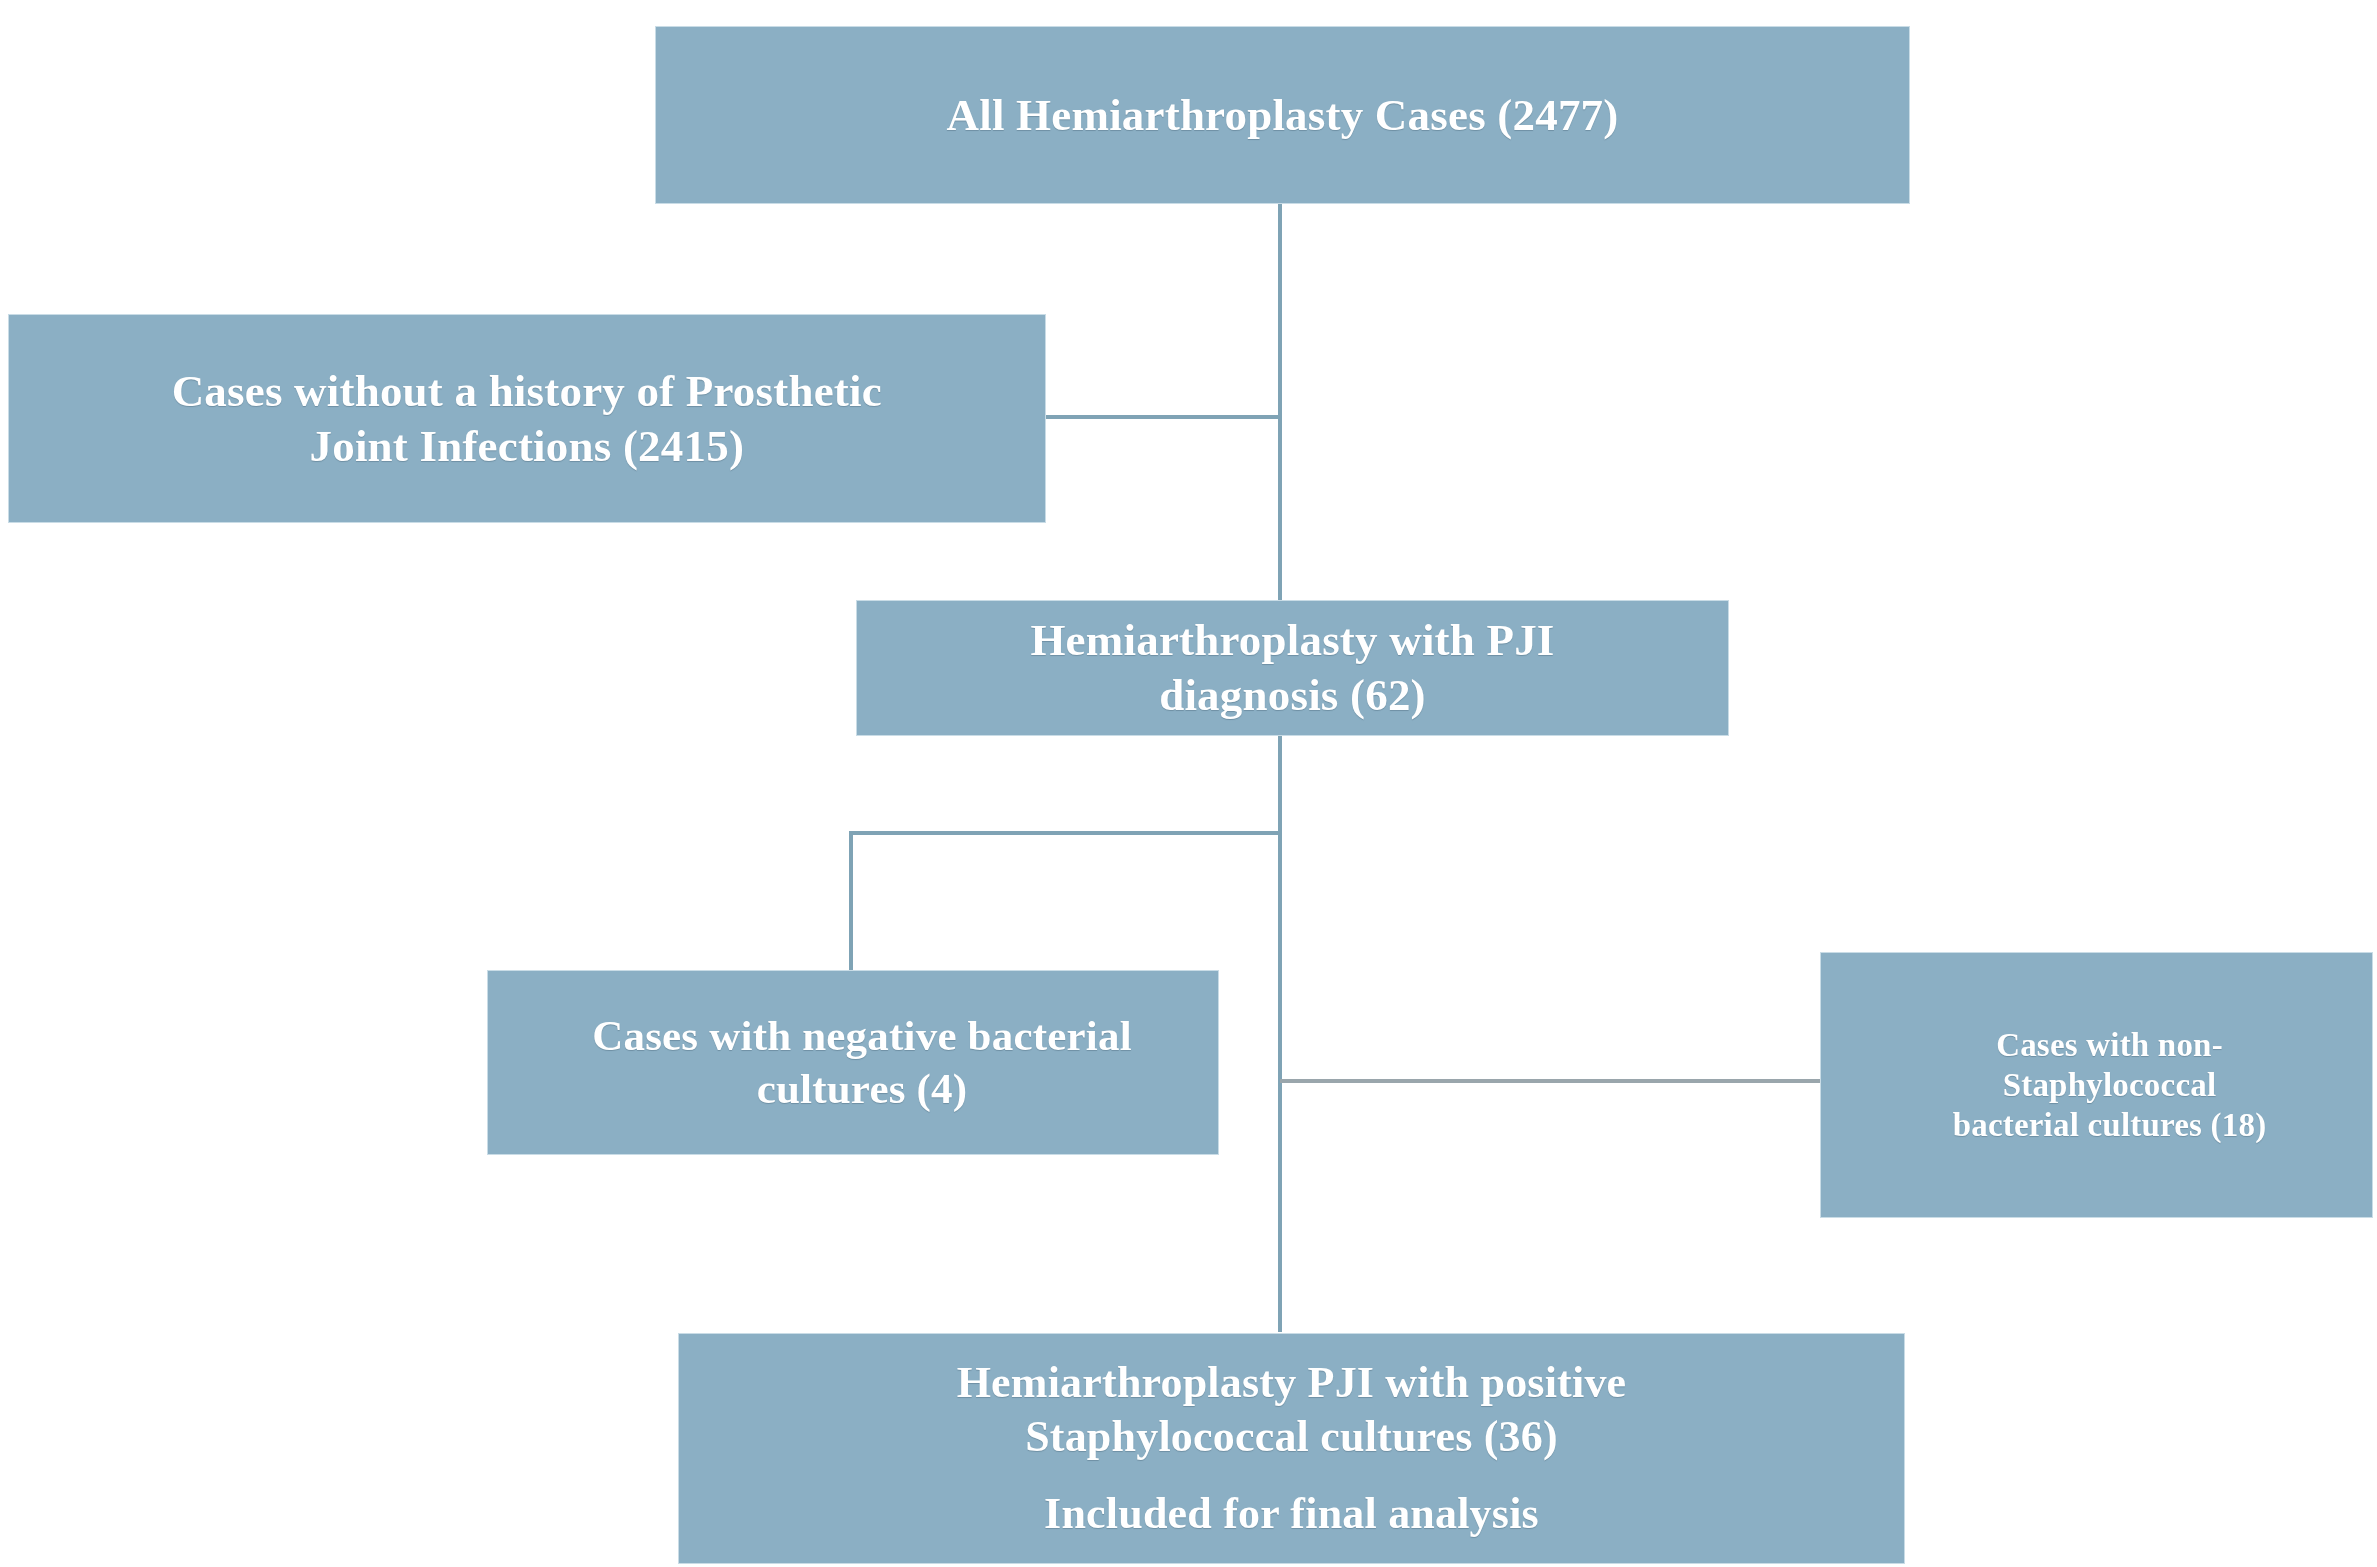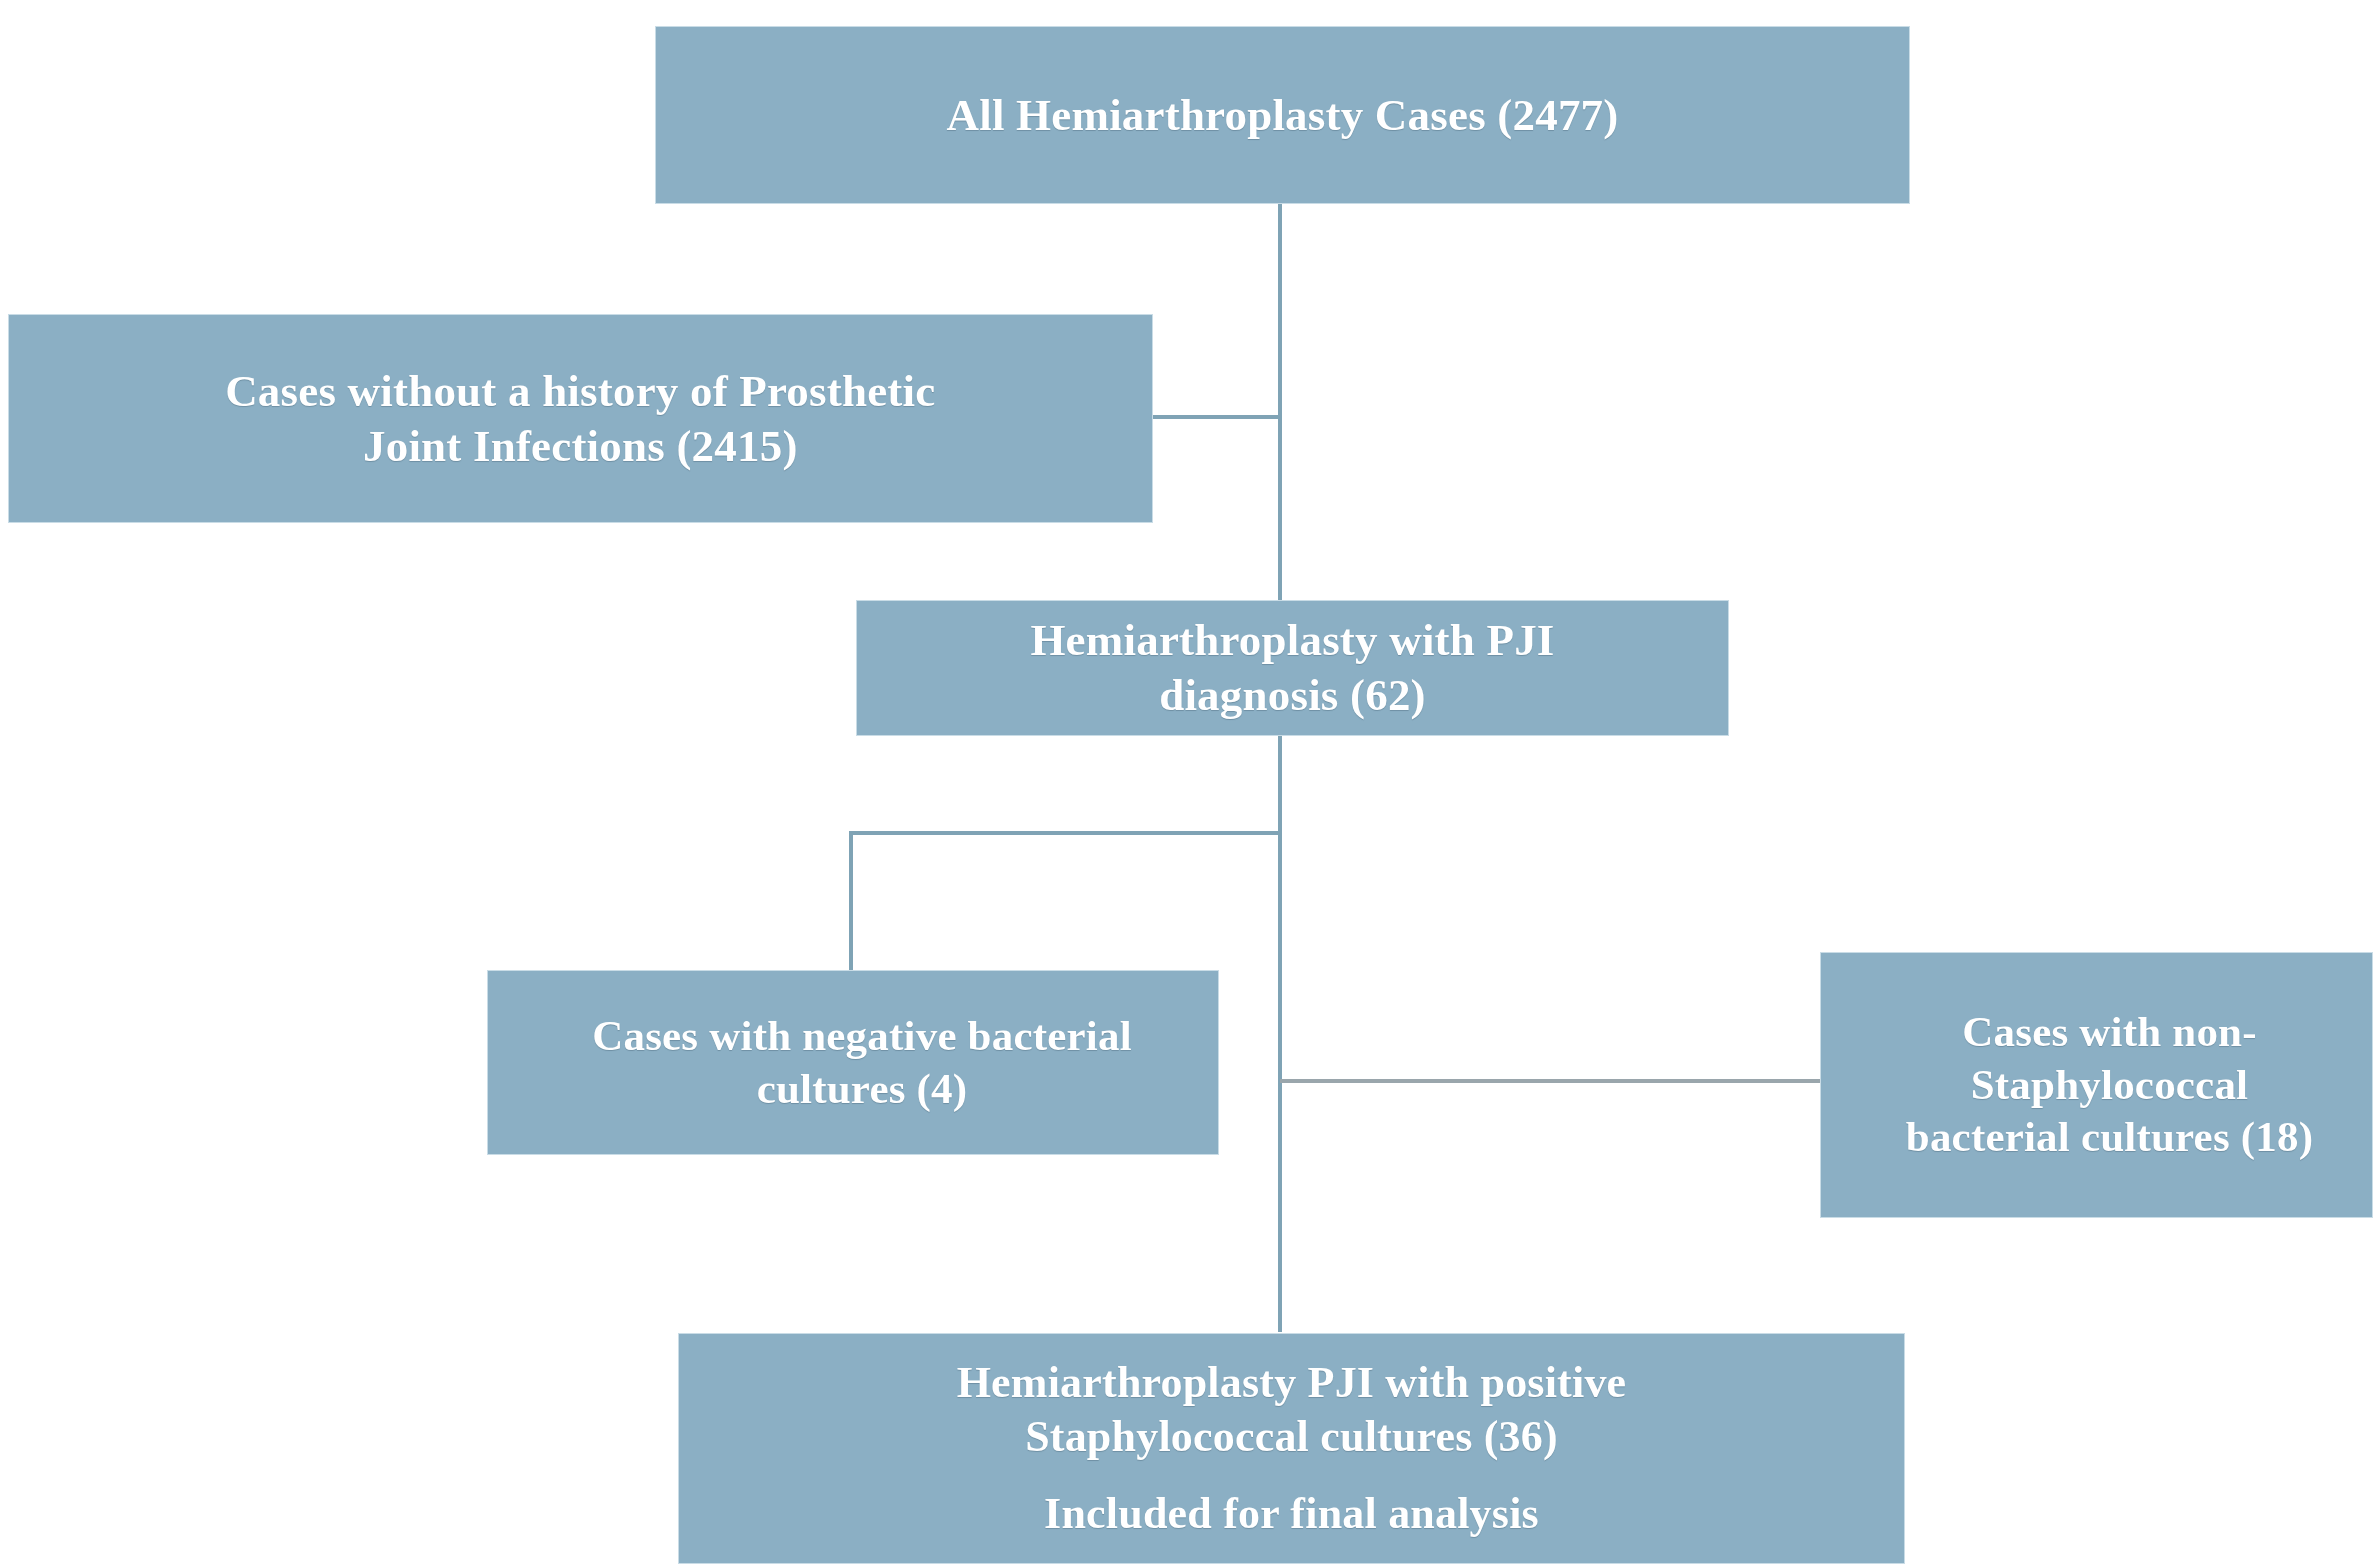--- a/index.html
+++ b/index.html
@@ -38,24 +38,24 @@
     text-shadow: 0 0.8px 0.8px rgba(60,90,105,0.35);
     padding: 4.7px 14px;
   }
   .node .line {
     display: block;
     white-space: nowrap;
   }
 
   
   #node-all-cases      { left: 655px;  top: 26px;   width: 1255px; height: 178px; font-size: 45px; }
-  #node-no-pji-history { left: 7.8px;   top: 314px;  width: 1145px; height: 209px; font-size: 45px; }
+  #node-no-pji-history { left: 7.8px;   top: 314px;  width: 1038px; height: 209px; font-size: 45px; }
   #node-pji-diagnosis  { left: 856px; top: 600px;  width: 873px; height: 136px; font-size: 45px; }
   #node-negative-cult  { left: 487px;  top: 970px; width: 732px;  height: 185px; font-size: 43px; padding-left: 32px; }
-  #node-non-staph      { left: 1820px; top: 952px; width: 553px;  height: 266px; font-size: 43px; padding-left: 40px; }
+  #node-non-staph      { left: 1820px; top: 952px; width: 553px;  height: 266px; font-size: 33px; padding-left: 40px; }
   #node-final-analysis { left: 678px;  top: 1333px; width: 1227px; height: 231px; font-size: 44px; }
 
   #node-final-analysis .block-gap { height: 23.4px; }
 
   
   .conn {
     position: absolute;
     background: #7FA3B5;
   }
   .conn-v { width: 3.9px; }

